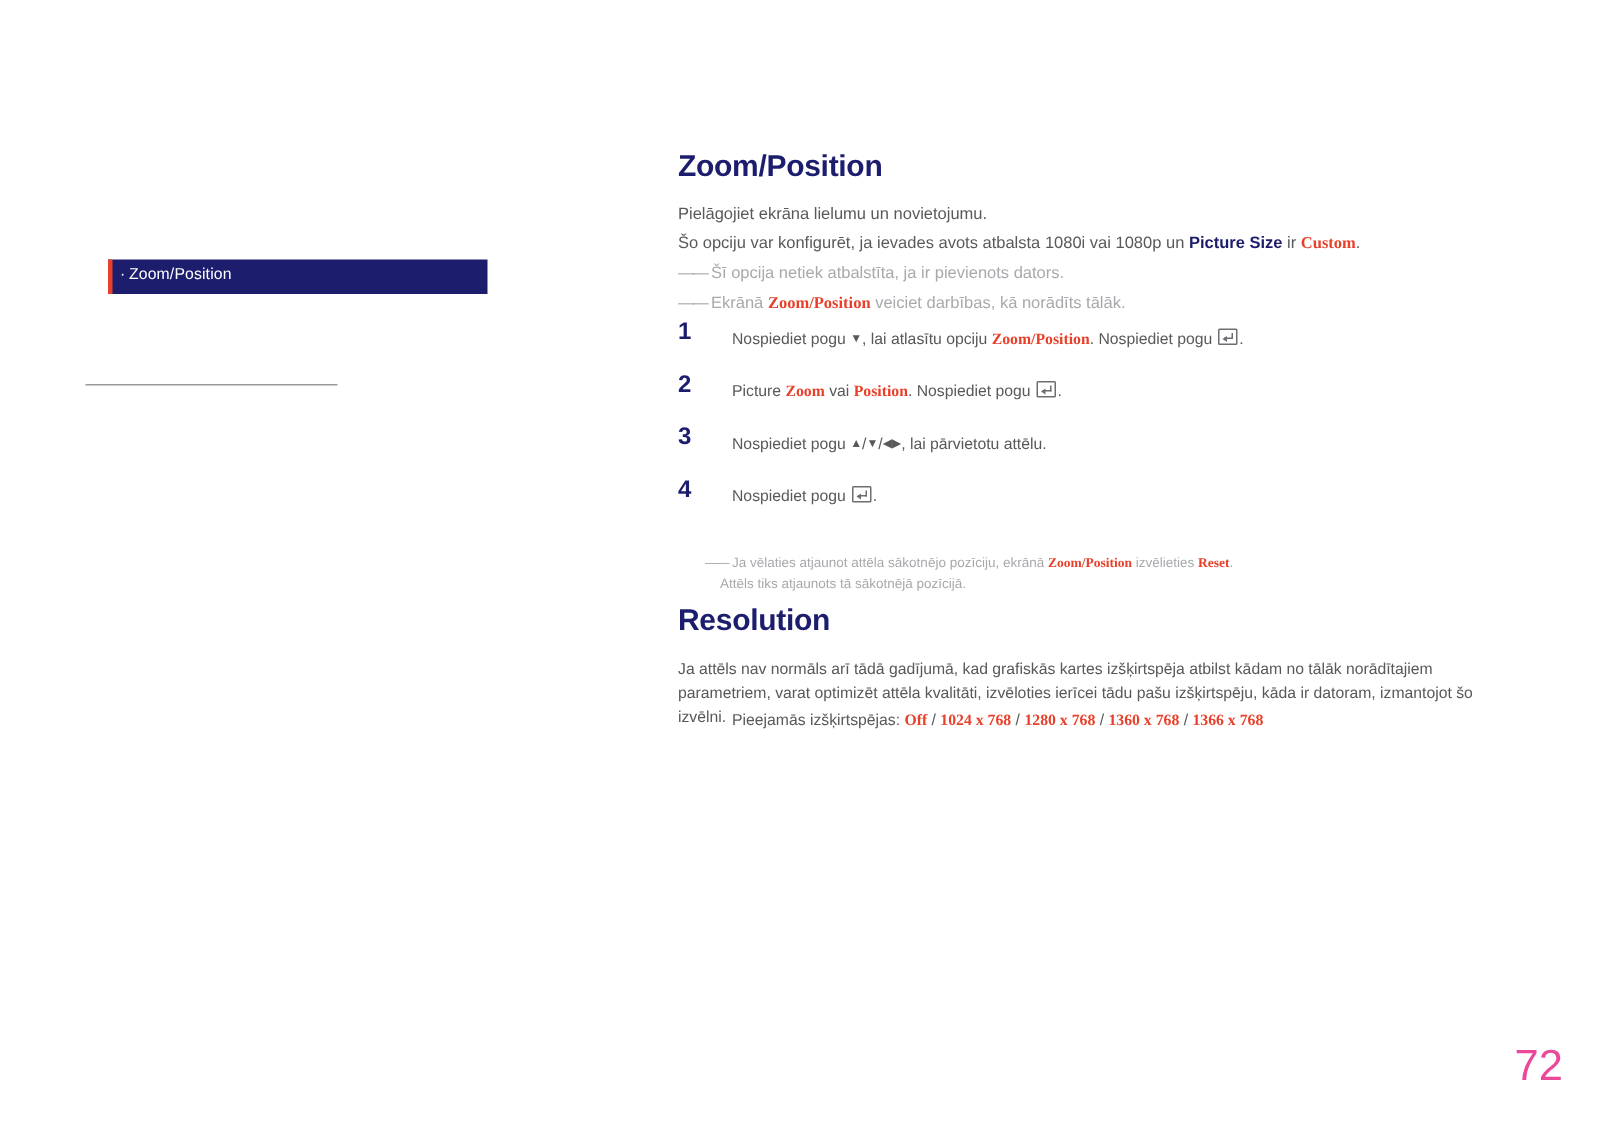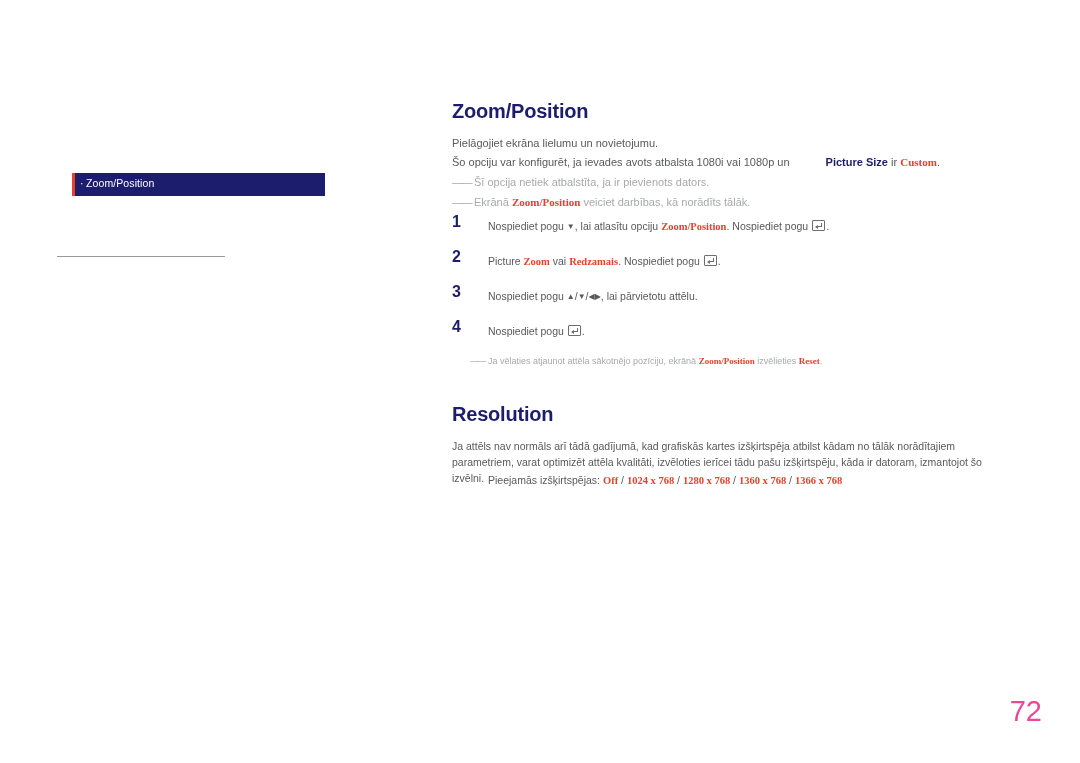--- a/index.html
+++ b/index.html
@@ -84,21 +84,21 @@
     position: absolute;
     font-size: 11px;
     color: #58595b;
     line-height: 16px;
   }
   .p1 { left: 452px; top: 135px; width: 560px; }
   .p2 { left: 452px; top: 154px; width: 560px; }
   .p3 { left: 452px; top: 174px; width: 560px; color: #a7a9ac; }
   .p4 { left: 452px; top: 194px; width: 560px; color: #a7a9ac; }
 
-  .bold-blue { color: #1d1d6e; font-weight: bold; margin-left: 33px; }
+  .bold-blue { color: #1d1d6e; font-weight: bold; }
   .bold-red  { color: #e8412b; font-weight: bold; font-family: Liberation Serif, serif; }
   .gray-dash { letter-spacing: -1.5px; margin-right: 3px; }
 
   
   .step {
     position: absolute;
     left: 452px;
     font-size: 10.5px;
     color: #58595b;
     line-height: 16px;
@@ -118,21 +118,21 @@
     margin-left: 36px;
   }
   .s1 { top: 218px; }
   .s2 { top: 253px; }
   .s3 { top: 288px; }
   .s4 { top: 323px; }
 
   .note-block {
     position: absolute;
     left: 470px;
-    top: 354px;
+    top: 368px;
     width: 560px;
     font-size: 9px;
     color: #a7a9ac;
     line-height: 14px;
   }
   .note-block .indent { display: block; margin-left: 10px; }
 
   .res-para {
     position: absolute;
     left: 452px;
@@ -229,35 +229,36 @@
   <span class="gray-dash">――</span><span>Ekrānā </span><span class="bold-red">Zoom/Position</span><span> veiciet darbības, kā norādīts tālāk.</span>
 </div>
 
 <div class="step s1">
   <span class="num">1</span>
   <span class="txt"><span>Nospiediet pogu </span><span class="arrow">▼</span><span>, lai atlasītu opciju </span><span class="bold-red">Zoom/Position</span><span>. Nospiediet pogu </span><span class="key-enter"></span><span>.</span></span>
 </div>
 
 <div class="step s2">
   <span class="num">2</span>
-  <span class="txt"><span>Picture </span><span class="bold-red">Zoom</span><span> vai </span><span class="bold-red">Redzamais</span><span>. Nospiediet pogu </span><span class="key-enter"></span><span>.</span></span>
+  <span class="txt"><span>Picture </span><span class="bold-red">Zoom</span><span> vai </span><span class="bold-red">Position</span><span>. Nospiediet pogu </span><span class="key-enter"></span><span>.</span></span>
 </div>
 
 <div class="step s3">
   <span class="num">3</span>
   <span class="txt"><span>Nospiediet pogu </span><span class="arrow">▲</span>/<span class="arrow">▼</span>/<span class="arrow">◀</span><span class="arrow">▶</span><span>, lai pārvietotu attēlu.</span></span>
 </div>
 
 <div class="step s4">
   <span class="num">4</span>
   <span class="txt"><span>Nospiediet pogu </span><span class="key-enter"></span><span>.</span></span>
 </div>
 
 <div class="note-block">
   <span class="gray-dash">――</span><span>Ja vēlaties atjaunot attēla sākotnējo pozīciju, ekrānā </span><span class="bold-red">Zoom/Position</span><span> izvēlieties </span><span class="bold-red">Reset</span><span>.</span>
+  <span class="indent">Attēls tiks atjaunots tā sākotnējā pozīcijā.</span>
 </div>
 
 <h1 class="section-title title-res">Resolution</h1>
 
 <div class="res-para">Ja attēls nav normāls arī tādā gadījumā, kad grafiskās kartes izšķirtspēja atbilst kādam no tālāk norādītajiem parametriem, varat optimizēt attēla kvalitāti, izvēloties ierīcei tādu pašu izšķirtspēju, kāda ir datoram, izmantojot šo izvēlni.</div>
 
 <div class="res-list">
   <span>Pieejamās izšķirtspējas: </span><span id="res-options"><span class="bold-red">Off</span><span> / </span><span class="bold-red">1024 x 768</span><span> / </span><span class="bold-red">1280 x 768</span><span> / </span><span class="bold-red">1360 x 768</span><span> / </span><span class="bold-red">1366 x 768</span></span>
 </div>
 

